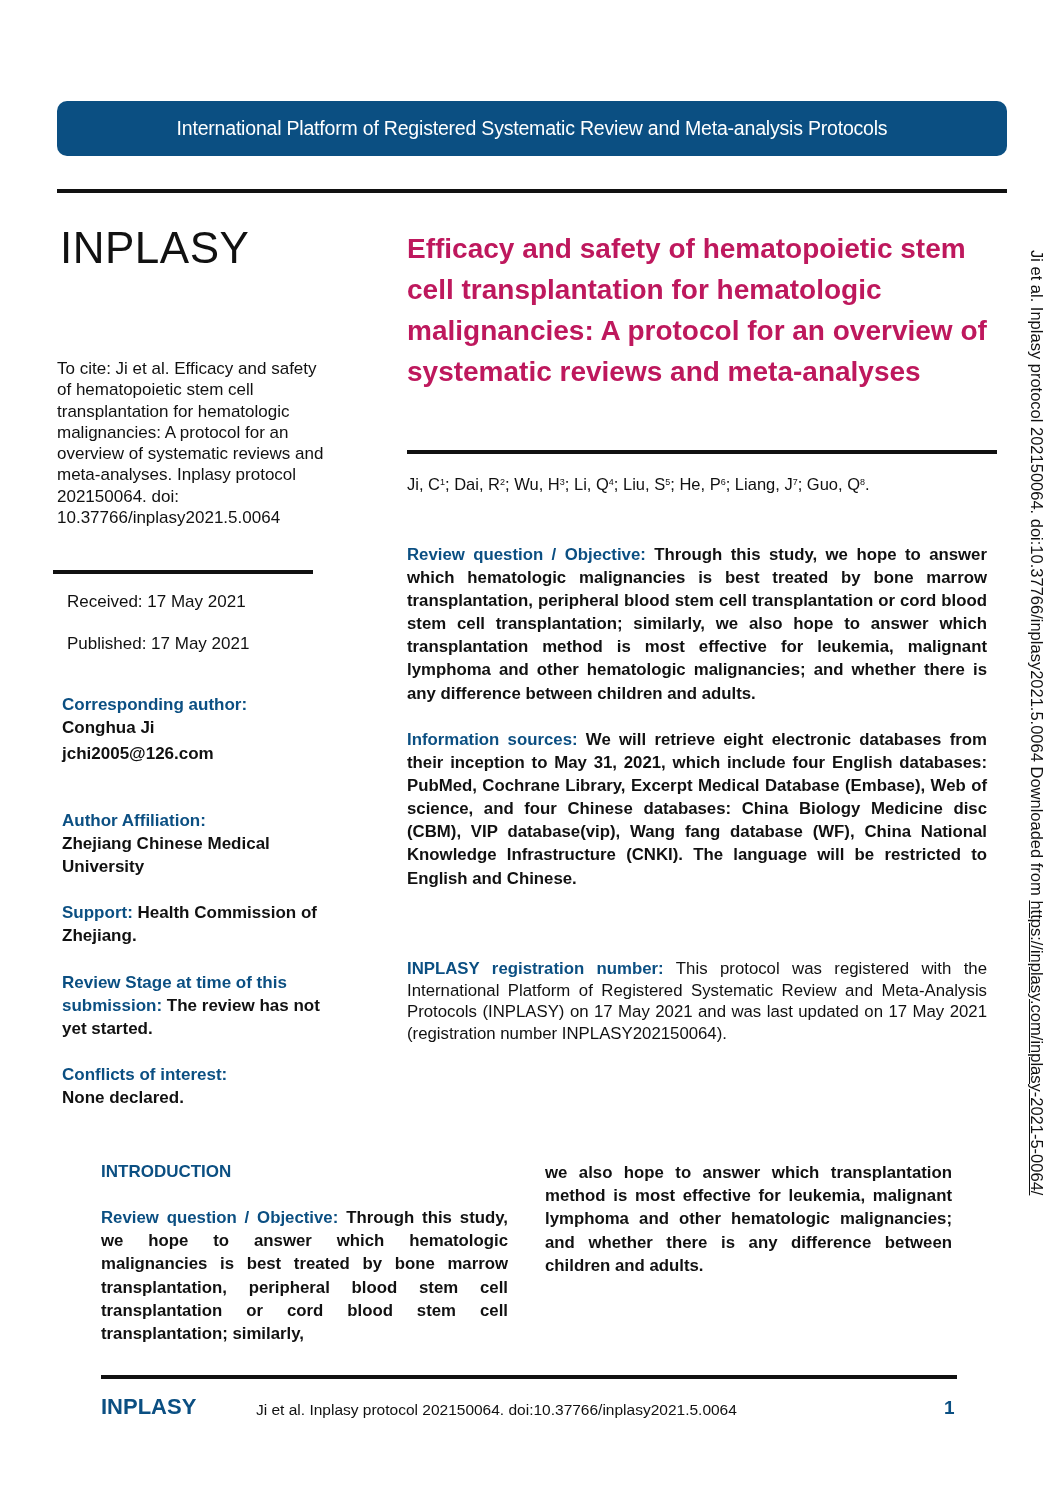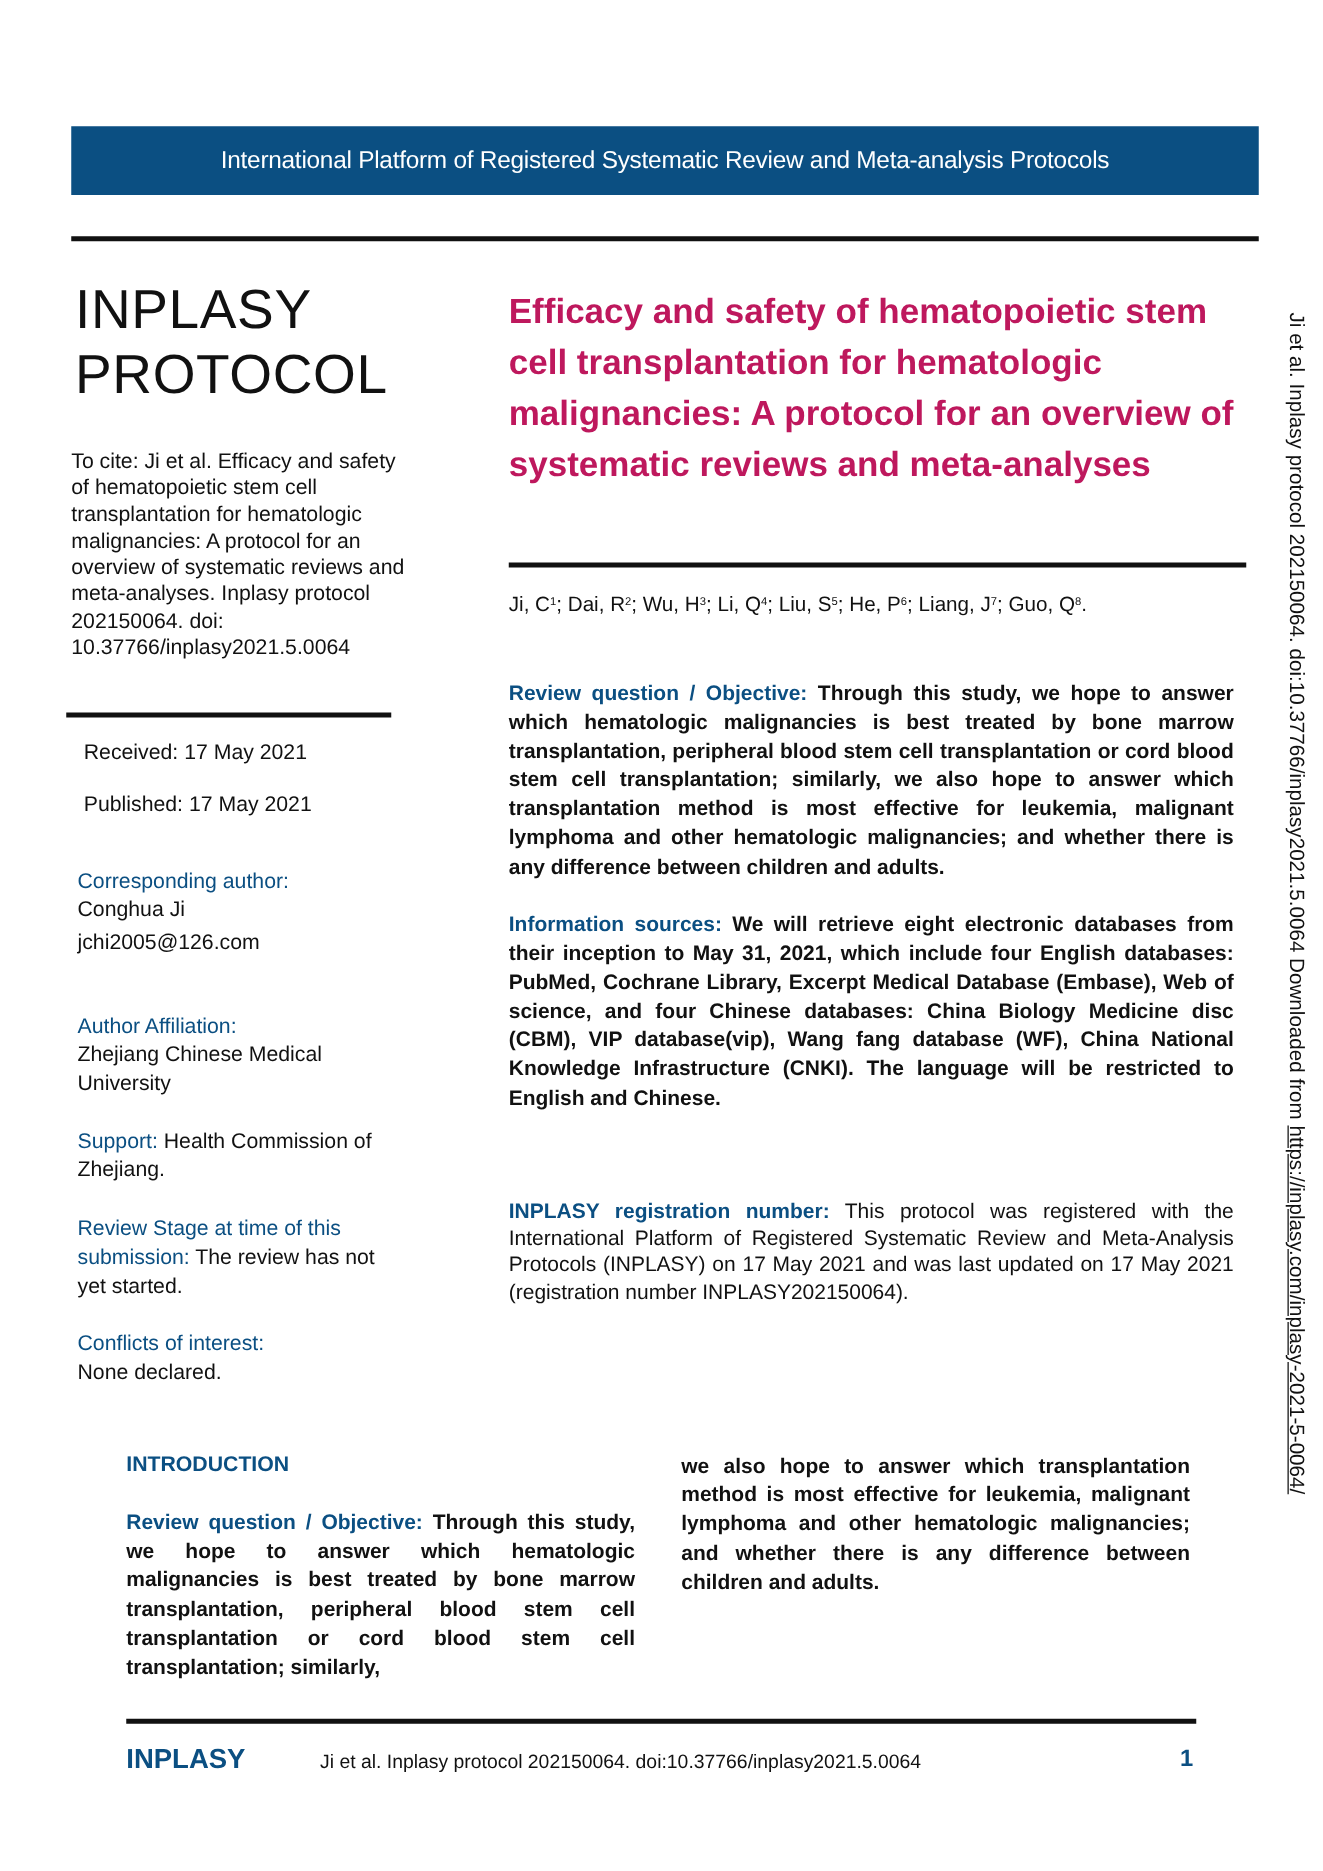--- a/index.html
+++ b/index.html
@@ -1,27 +1,27 @@
 <!DOCTYPE html>
 <html><head>
 <meta charset="utf-8">
 <style>
   html, body { margin: 0; padding: 0; background: #ffffff; }
   body { width: 1058px; height: 1497px; position: relative; overflow: hidden;
          font-family: "Liberation Sans", sans-serif; color: #111; }
   .abs { position: absolute; }
   .banner { left: 57px; top: 101px; width: 950px; height: 55px; background: #0b4f82;
             color: #fff; font-size: 19.5px; display: flex; align-items: center; justify-content: center;
-            letter-spacing: -0.2px; }
+            letter-spacing: -0.2px; border-radius: 10px; }
   .rule-top { left: 57px; top: 189px; width: 950px; height: 4px; background: #111; }
   .big-title { left: 60px; top: 222px; font-size: 44px; line-height: 52px; color: #111; letter-spacing: 0.5px; }
   .cite { left: 57px; top: 358px; width: 270px; font-size: 17px; line-height: 21.3px; color: #111; }
   .rule-left { left: 53px; top: 570px; width: 260px; height: 4px; background: #111; }
   .dates { left: 67px; font-size: 17px; color: #111; }
-  .side { left: 62px; width: 280px; font-size: 17px; line-height: 23px; font-weight: normal; color: #111; }
+  .side { left: 62px; width: 280px; font-size: 17px; line-height: 23px; font-weight: bold; color: #111; }
   .side .lab { color: #0b4f82; }
   .main-title { left: 407px; top: 228px; width: 600px; font-size: 28px; line-height: 41px; font-weight: bold; color: #be185d; }
   .rule-title { left: 407px; top: 450px; width: 590px; height: 4px; background: #111; }
   .authors { left: 407px; top: 475px; font-size: 16.5px; color: #111; }
   .authors sup { font-size: 9px; vertical-align: 5px; }
   .para { left: 407px; width: 580px; font-size: 16.8px; line-height: 23.1px; text-align: justify; font-weight: bold; color: #111; }
   .para .lab { color: #0b4f82; }
   .para.normal { font-weight: normal; }
   .para.normal .lab { font-weight: bold; }
   .intro-head { left: 101px; top: 1162px; font-size: 17px; font-weight: bold; color: #0b4f82; }
@@ -38,21 +38,20 @@
 </head>
 <body>
 
 <div class="abs banner">
   <span>International Platform of Registered Systematic Review and Meta-analysis Protocols</span>
 </div>
 <div class="abs rule-top"></div>
 
 <div class="abs big-title">
   <div>INPLASY</div>
-  <div>PROTOCOL</div>
 </div>
 
 <div class="abs cite">To cite: Ji et al. Efficacy and safety of hematopoietic stem cell transplantation for hematologic malignancies: A protocol for an overview of systematic reviews and meta-analyses. Inplasy protocol 202150064. doi: 10.37766/inplasy2021.5.0064</div>
 <div class="abs rule-left"></div>
 
 <div class="abs dates" style="top:592px;">Received: 17 May 2021</div>
 <div class="abs dates" style="top:634px;">Published: 17 May 2021</div>
 
 <div class="abs side" style="top:693px;">
   <div class="lab">Corresponding author:</div>

